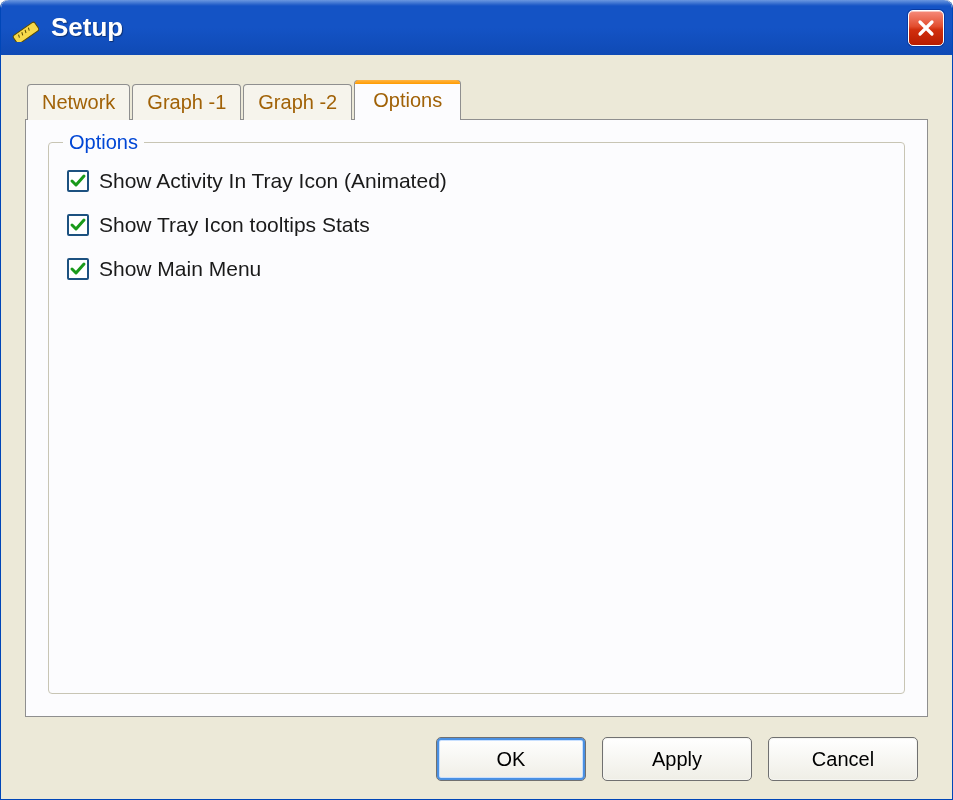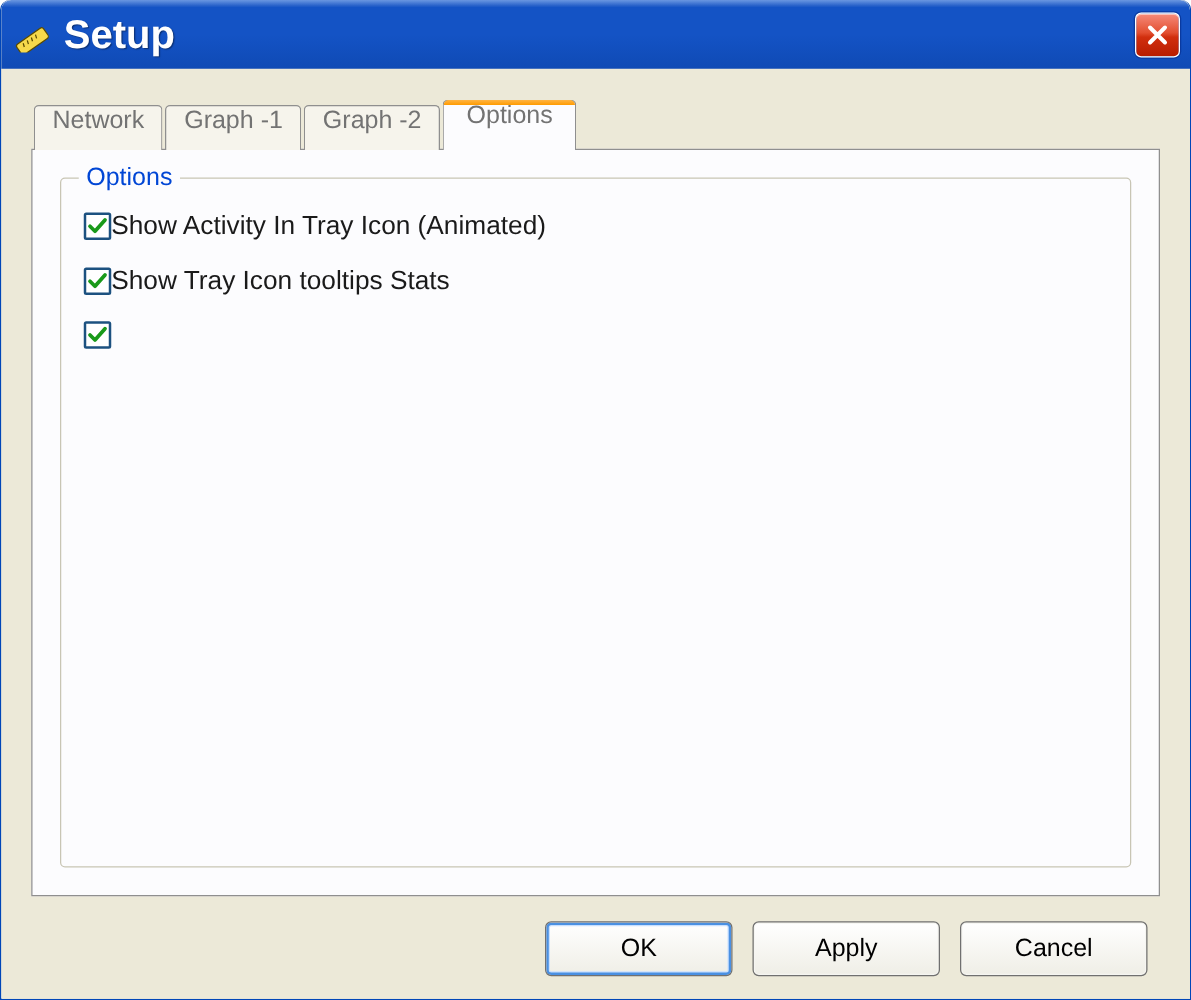--- a/index.html
+++ b/index.html
@@ -38,21 +38,21 @@
     left:0; right:0; top:0; height:6px;
     background: linear-gradient(to bottom, rgba(255,255,255,0.35), rgba(255,255,255,0));
     border-radius: 8px 8px 0 0;
   }
   .titlebar .app-icon {
     width: 28px; height: 28px;
     margin-right: 12px;
     flex: 0 0 auto;
   }
   .titlebar .title {
-    font-size: 32px;
+    font-size: 26px;
     font-weight: bold;
     text-shadow: 1px 1px 1px rgba(0,0,0,0.4);
     flex: 1 1 auto;
   }
   .close-btn {
     width: 36px; height: 36px;
     background: linear-gradient(to bottom, #f68b7b 0%, #e24e2f 45%, #d12f0e 55%, #b81c00 100%);
     border: 1px solid #fff;
     border-radius: 5px;
     display: flex;
@@ -82,28 +82,28 @@
     align-items: flex-end;
     height: 40px;
     position: relative;
     z-index: 2;
     padding-left: 2px;
   }
   .tab {
     height: 36px;
     padding: 0 14px;
     font-size: 20px;
-    color: #737373;
+    color: #a16207;
     background: #f6f4ec;
     border: 1px solid #8f8f8f;
     border-bottom: none;
     border-radius: 4px 4px 0 0;
     margin-right: 2px;
     display: flex;
-    align-items: flex-start;
+    align-items: center;
     cursor: pointer;
     position: relative;
     top: 1px;
   }
   .tab.active {
     height: 40px;
     background: #fcfcfe;
     padding: 0 18px;
     z-index: 3;
     top: 1px;
@@ -139,20 +139,21 @@
     left: 14px;
     background: #fcfcfe;
     padding: 0 6px;
     color: #0046d5;
     font-size: 20px;
   }
 
   .check-row {
     display: flex;
     align-items: center;
+    gap: 10px;
     margin: 4px 0 20px 0;
     font-size: 21px;
     color: #1a1a1a;
     cursor: pointer;
     user-select: none;
   }
   .checkbox {
     width: 22px; height: 22px;
     border: 2px solid #1c5180;
     background: #fff;
@@ -253,20 +254,21 @@
             </span>
             <span>Show Tray Icon tooltips Stats</span>
           </label>
 
           <label class="check-row">
             <span class="checkbox">
               <svg width="18" height="18" viewBox="0 0 18 18">
                   <path d="M3 9 L7 13 L15 4" fill="none" stroke="#1a9a1a" stroke-width="3" stroke-linecap="round" stroke-linejoin="round"></path>
                 </svg>
             </span>
+            <span>Show Main Menu</span>
           </label>
 
         </div>
       </div>
     </div>
 
     <div class="button-row">
       <button class="btn default">
         <span>OK</span>
       </button>

